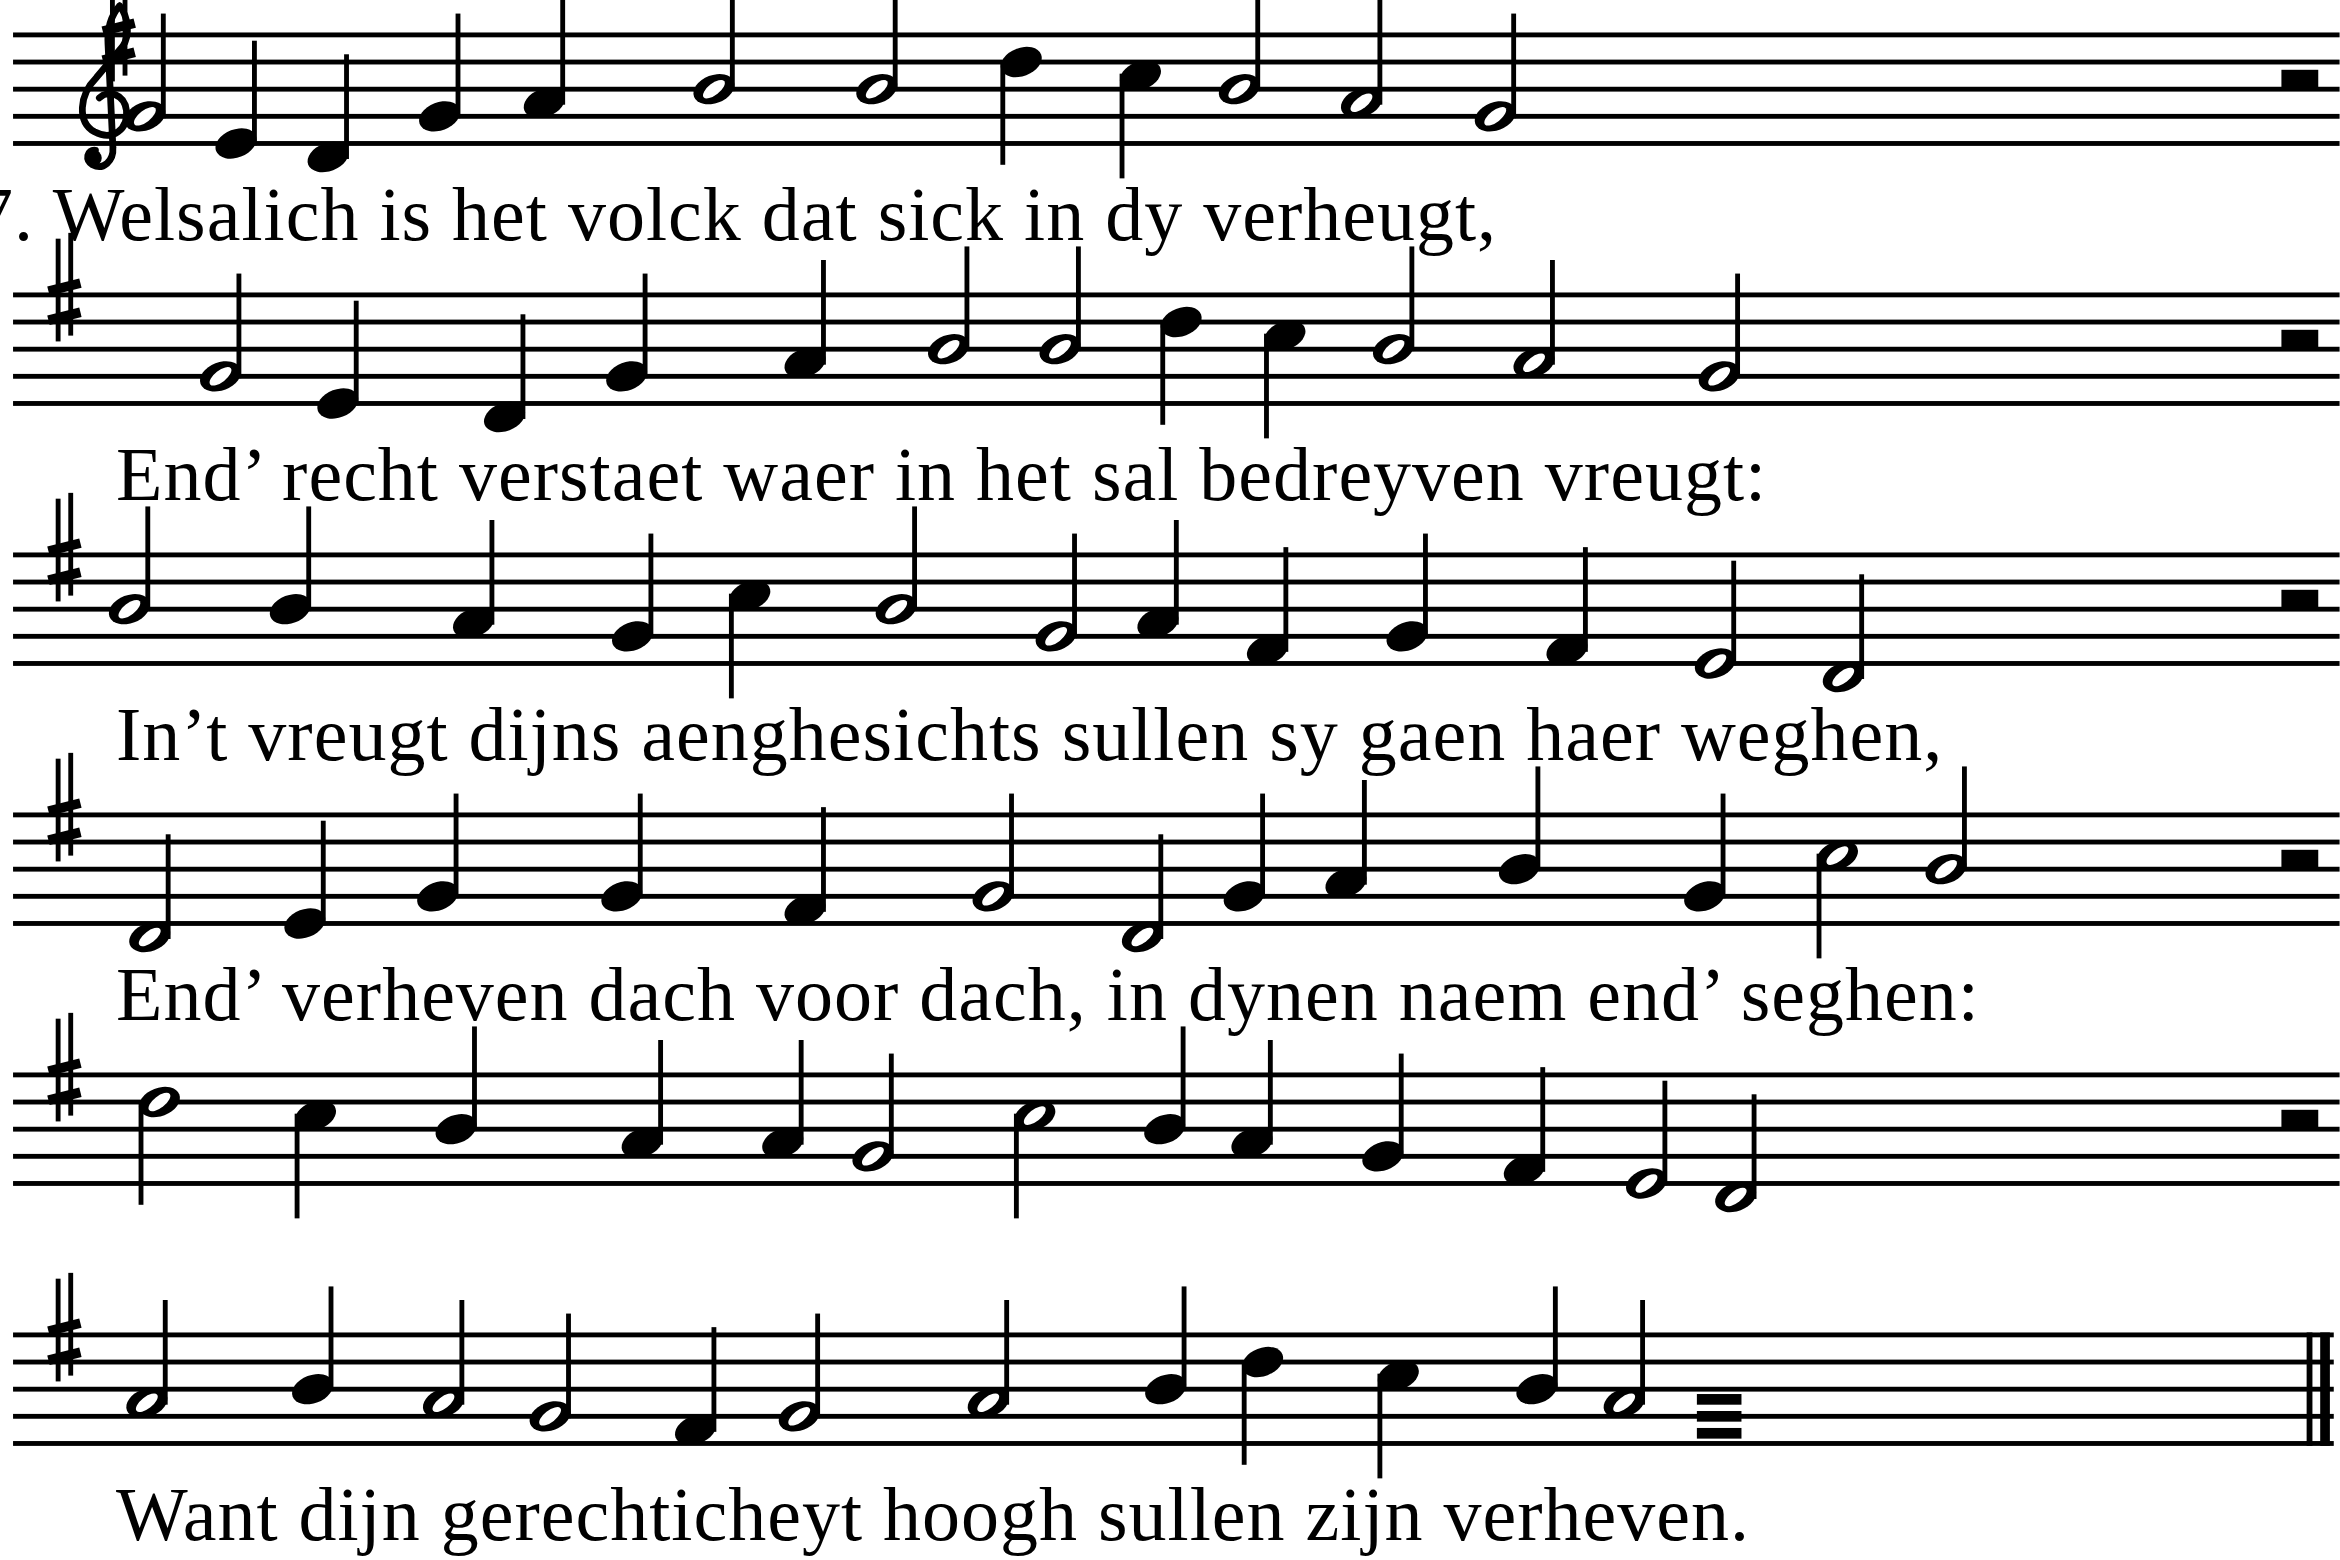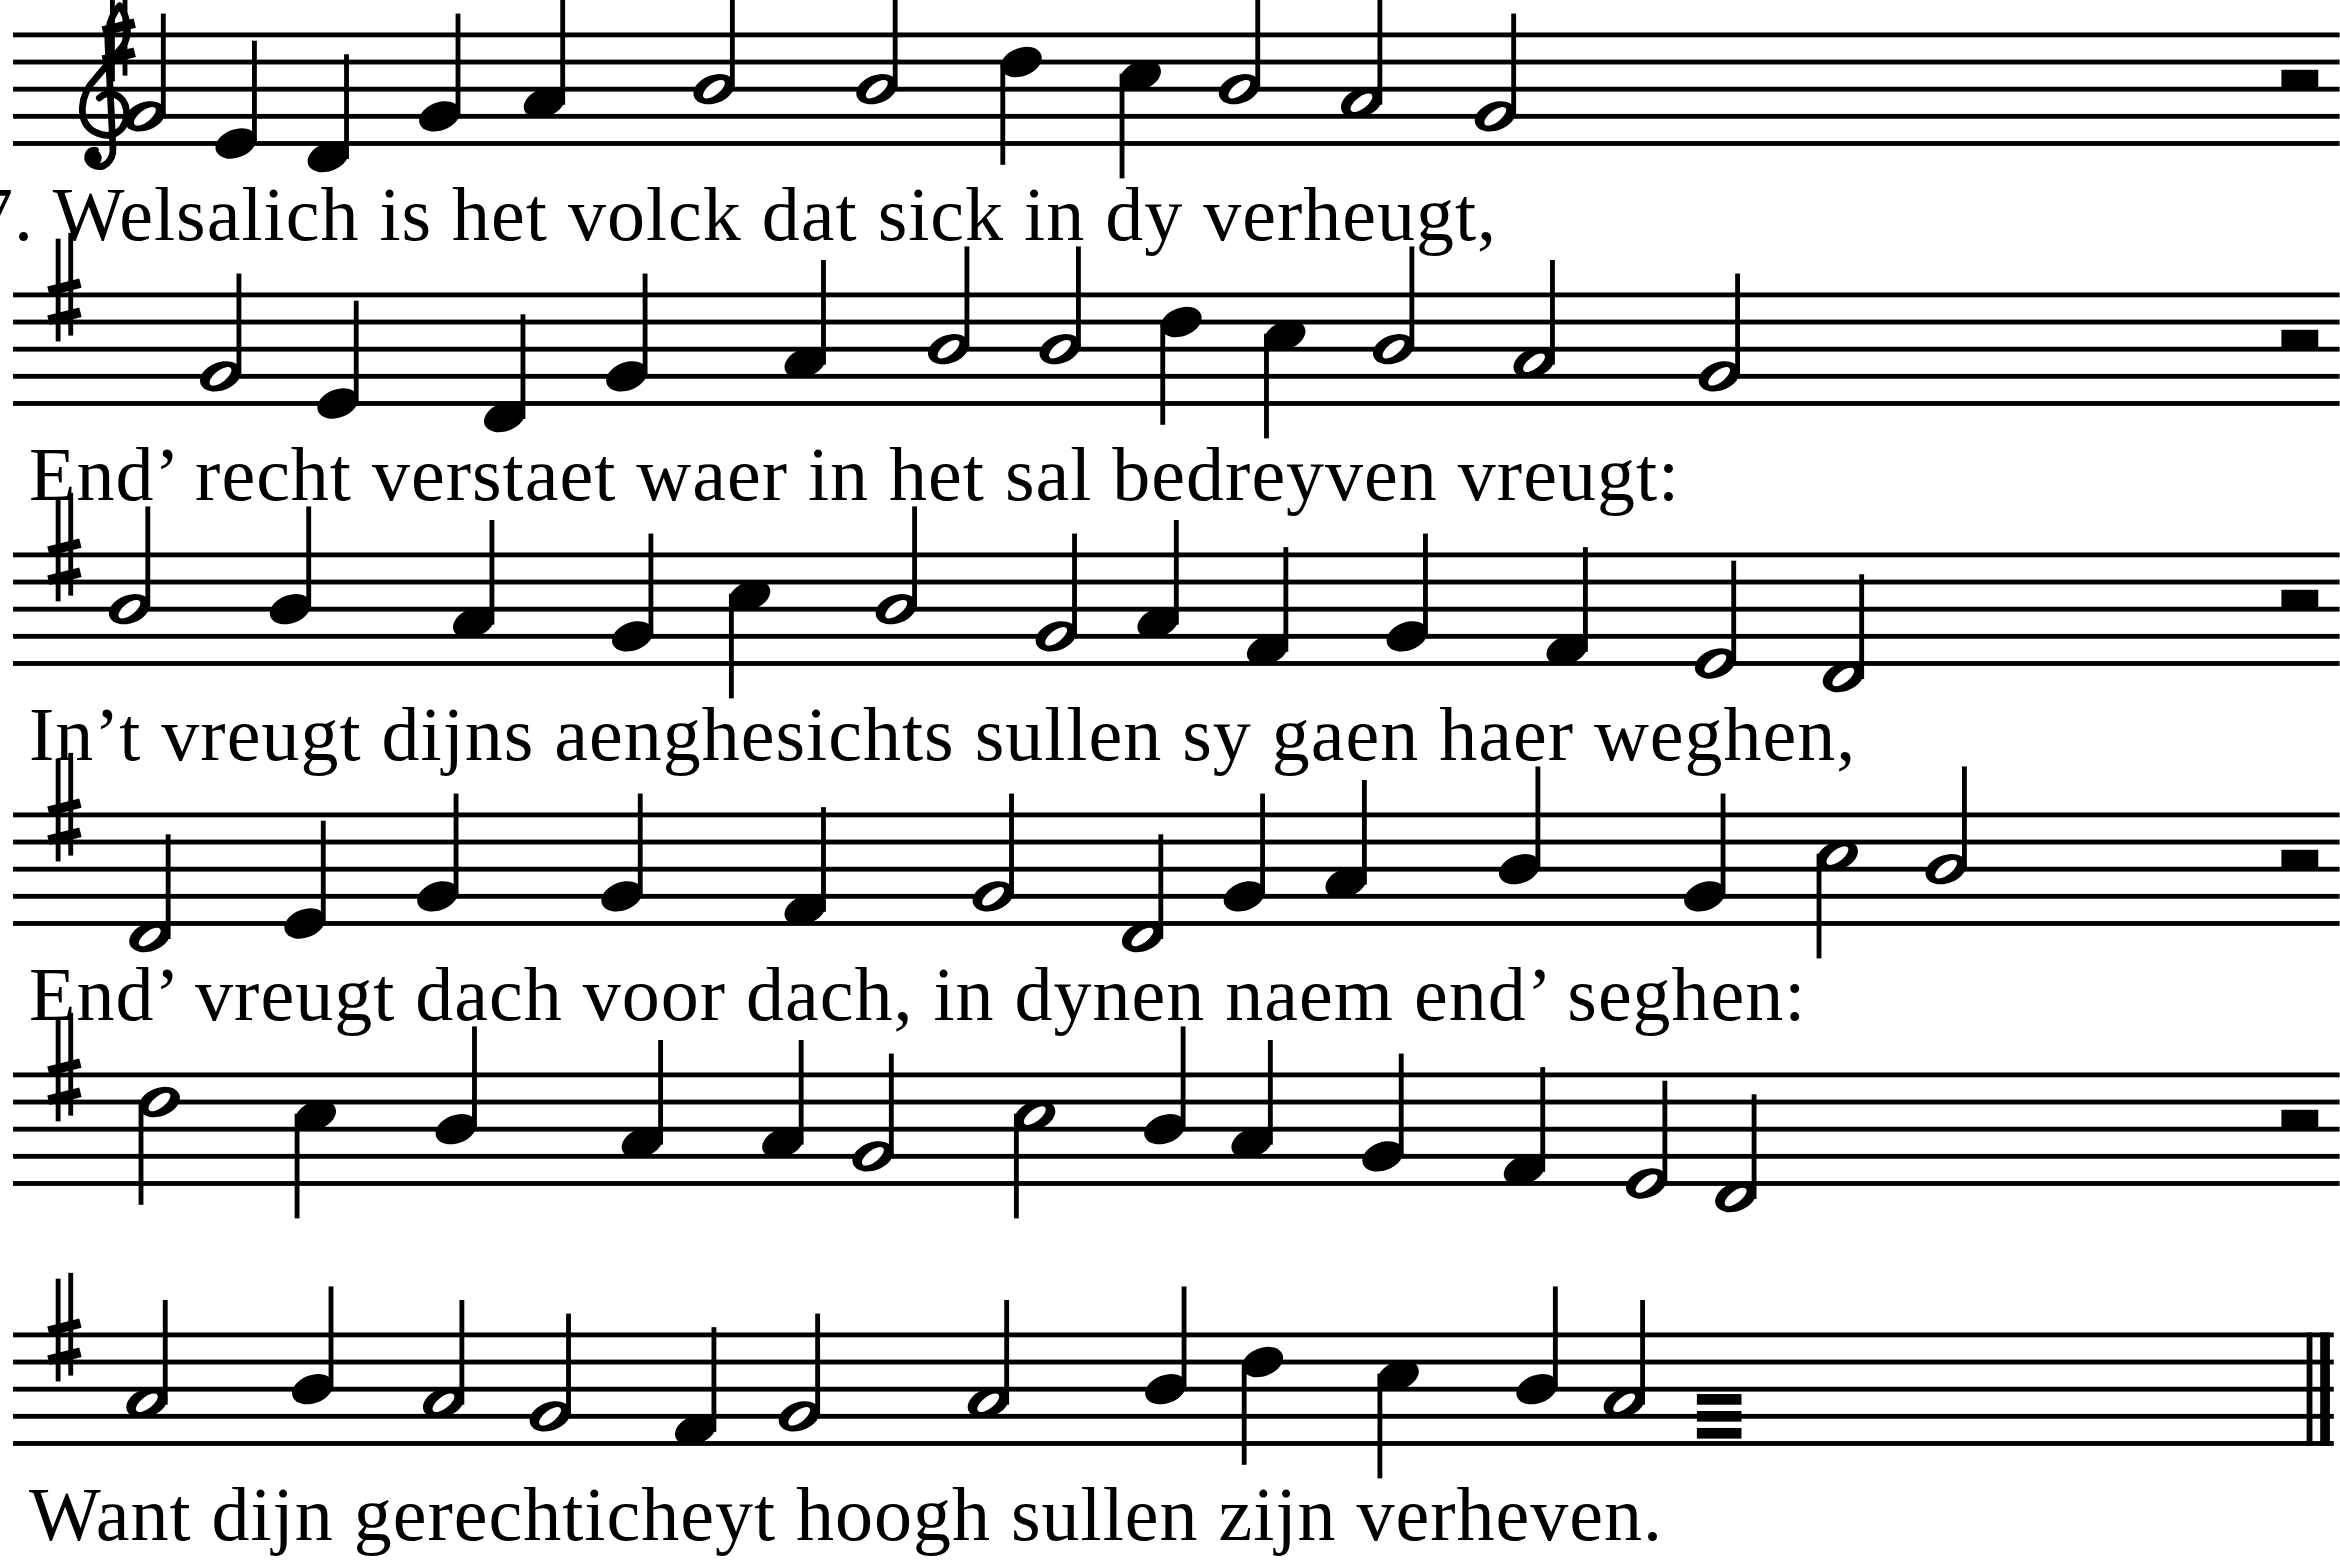--- a/index.html
+++ b/index.html
@@ -5,22 +5,23 @@
   html,body { margin:0; padding:0; background:#fff; }
   .page {
     position:relative; width:2341px; height:1560px;
     background:#ffffff; overflow:hidden;
     font-family:"Liberation Serif", serif;
   }
   .system { position:relative; height:260px; }
   svg.staff { display:block; overflow:visible; }
   .lyric {
     font-size:76px; line-height:1; color:#000;
-    white-space:nowrap; margin-top:-13.6px; padding-left:29px;
+    white-space:nowrap; margin-top:-13.6px; padding-left:72px;
     letter-spacing:1px;
+    margin-left:44px;
   }
   .system:first-child .lyric { padding-left:0; margin-left:-25px; }
 </style>
 </head>
 <body>
 
 <div class="page">
 
   <section class="system">
     <svg class="staff" width="2341" height="190" viewBox="0 0 2412 196">
@@ -310,21 +311,21 @@
           <ellipse cx="0" cy="0" rx="13.5" ry="6" fill="#ffffff" transform="rotate(-38)"></ellipse>
           <rect x="-21.5" y="-2" width="5" height="108" fill="#000000"></rect>
         </g>
         <g transform="translate(2006,92)">
           <ellipse cx="0" cy="0" rx="22" ry="14.5" fill="#000000" transform="rotate(-21)"></ellipse>
           <ellipse cx="0" cy="0" rx="13.5" ry="6" fill="#ffffff" transform="rotate(-38)"></ellipse>
           <rect x="16.5" y="-106" width="5" height="108" fill="#000000"></rect>
         </g>
         <rect x="2352" y="72" width="38" height="20" fill="#000000"></rect>
       </svg>
-    <div class="lyric">End’ vreugt dach voor dach, in dynen naem end’ seghen:</div>
+    <div class="lyric">End’ verheven dach voor dach, in dynen naem end’ seghen:</div>
   </section>
 
   <section class="system">
     <svg class="staff" width="2341" height="190" viewBox="0 0 2412 196">
         <rect x="12" y="33.5" width="2400" height="5" fill="#000000"></rect>
         <rect x="12" y="61.5" width="2400" height="5" fill="#000000"></rect>
         <rect x="12" y="89.5" width="2400" height="5" fill="#000000"></rect>
         <rect x="12" y="117.5" width="2400" height="5" fill="#000000"></rect>
         <rect x="12" y="145.5" width="2400" height="5" fill="#000000"></rect>
         <g transform="translate(56,0)">

